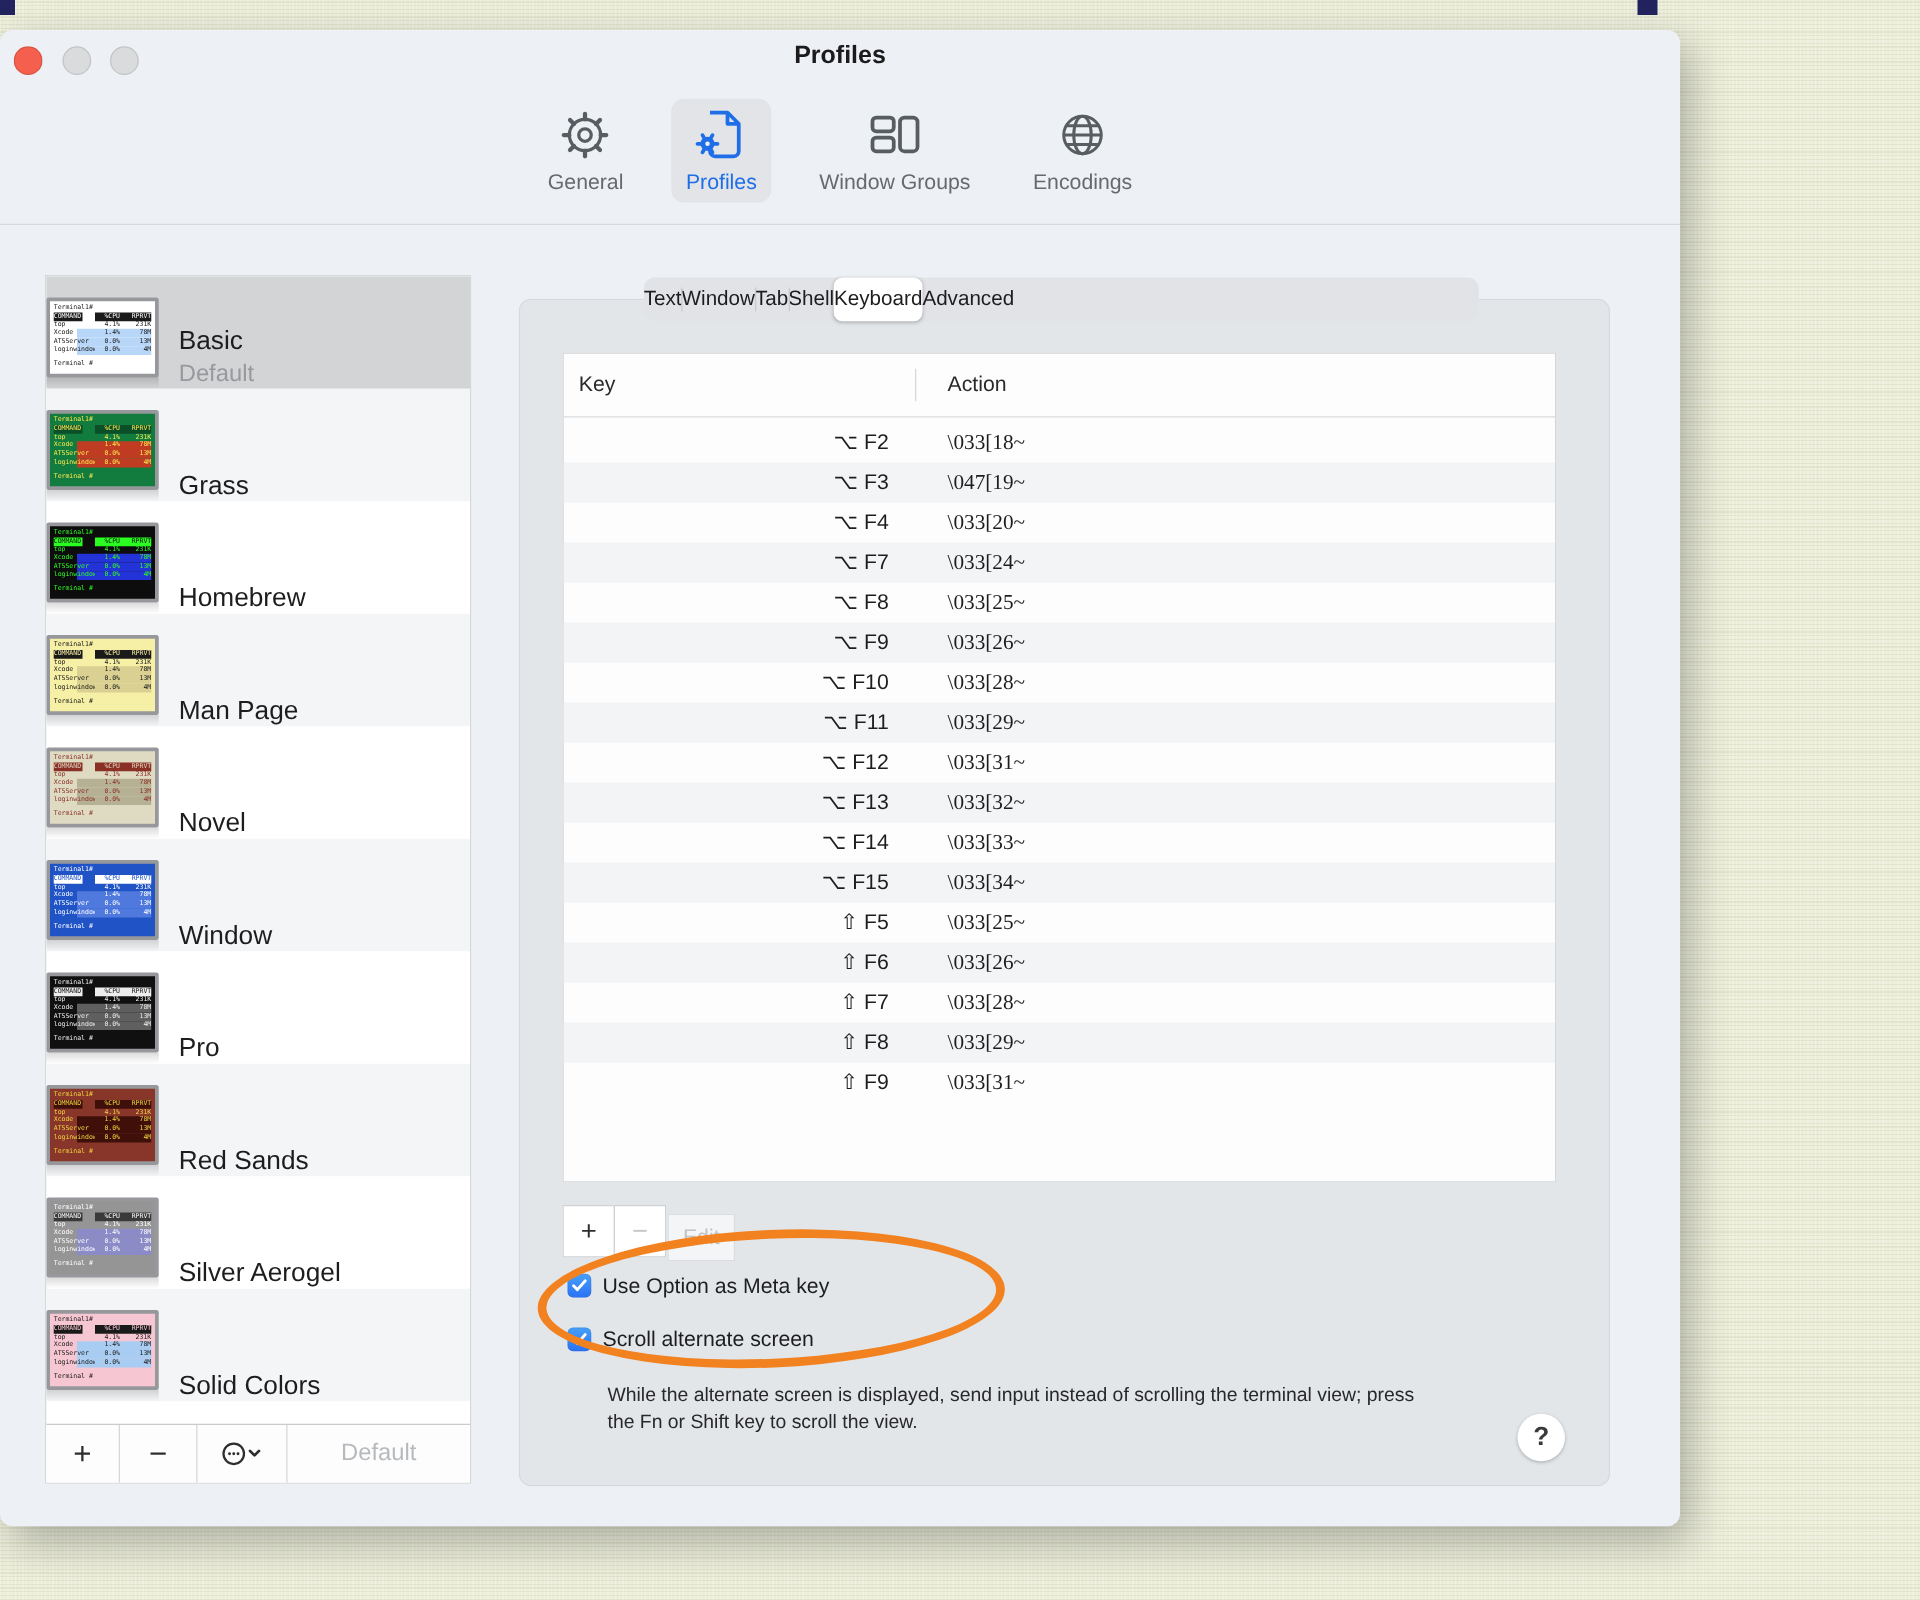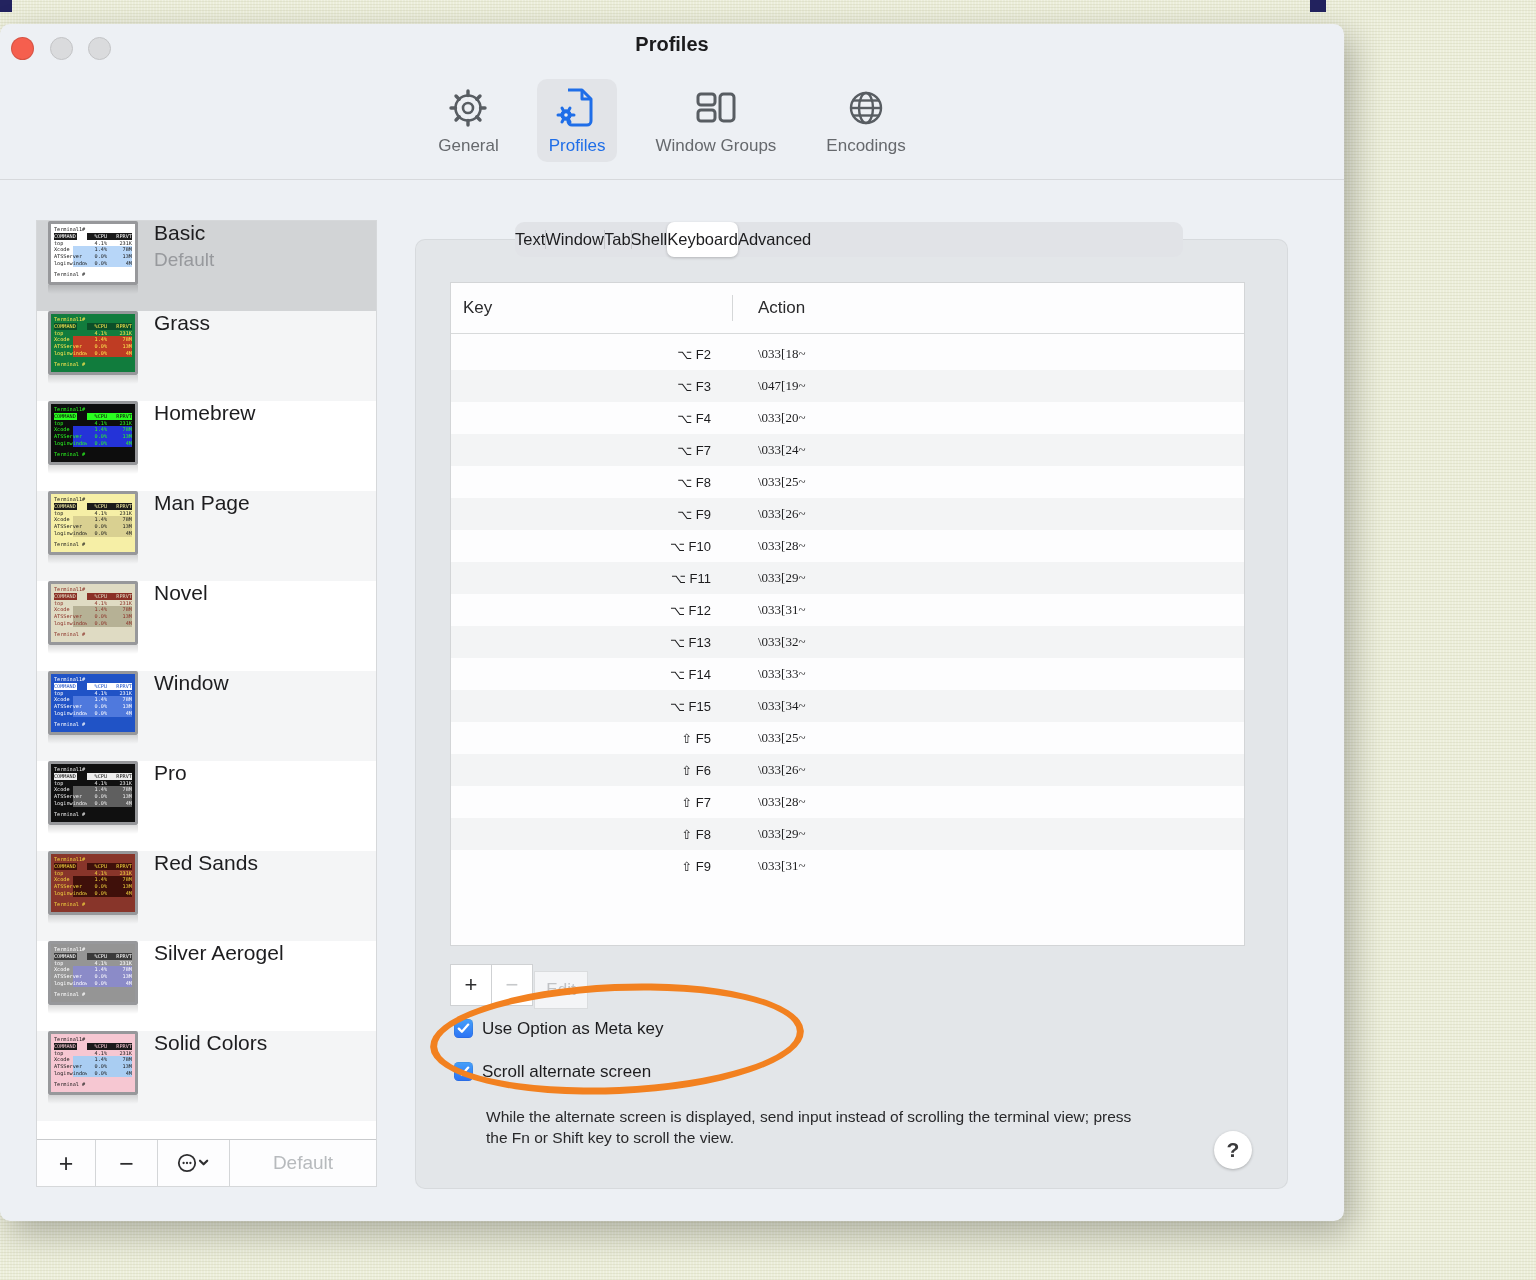--- a/index.html
+++ b/index.html
@@ -28,21 +28,21 @@
   .titem{display:flex;flex-direction:column;align-items:center;gap:5px;padding:6px 12px;border-radius:10px;cursor:default;}
   .titem.sel{background:#e2e4e8;}
   .titem .ticon{height:46px;display:flex;align-items:center;justify-content:center;}
   .titem .tlabel{font-size:17px;color:#66696d;}
   .titem.sel .tlabel{color:#1f6ee8;}
 
   
   .sidebar{position:absolute;left:36px;top:196px;width:341px;height:967px;background:#fff;
     border:1px solid #d6d8da;box-sizing:border-box;display:flex;flex-direction:column;}
   .plist{flex:1;overflow:hidden;}
-  .prow{height:90px;display:flex;align-items:flex-start;padding-left:11px;box-sizing:border-box;}
+  .prow{height:90px;display:flex;align-items:flex-end;padding-left:0;box-sizing:border-box;}
   .prow:nth-child(even){background:#f4f5f6;}
   .prow.sel{background:#d2d4d6;}
   .pthumb-wrap{width:90px;margin-right:16px;flex:0 0 auto;}
   .pthumb{width:90px;height:64px;box-sizing:border-box;border:3px solid #97989b;border-radius:2px;
     background:var(--bg);overflow:hidden;padding:2px 3px;
     font-family:"DejaVu Sans Mono",monospace;font-size:5.2px;line-height:6.8px;color:var(--fg);}
   .pthumb .tl{display:flex;white-space:pre;}
   .pthumb .tl.title{display:block;}
   .pthumb .tl.title:last-child{margin-top:4px;}
   .pthumb .tl .n{width:42%;overflow:hidden;}
@@ -74,21 +74,21 @@
   .tab.sel::before,.tab.sel + .tab::before{display:none;}
 
   
   .ktable{position:absolute;left:450px;top:258px;width:795px;height:664px;background:#fdfdfe;
     border:1px solid #d3d5d7;box-sizing:border-box;z-index:2;}
   .thead{height:50px;border-bottom:1px solid #d8dadb;position:relative;display:flex;align-items:center;font-size:17px;color:#2a2a2c;}
   .thead .h-key{padding-left:12px;}
   .thead .h-action{position:absolute;left:307px;}
   .thead .colsep{position:absolute;left:281px;top:12px;width:1px;height:26px;background:#d5d7d8;}
   .tbody{padding-top:4px;}
-  .trow{height:32px;display:flex;align-items:center;font-size:13px;}
+  .trow{height:32px;display:flex;align-items:center;font-size:17px;}
   .trow:nth-child(even){background:#f3f4f5;}
   .trow .k{width:260px;text-align:right;flex:0 0 auto;}
   .trow .a{margin-left:47px;white-space:pre;font-family:Liberation Serif, serif;}
 
   
   .tbl-btn{position:absolute;box-sizing:border-box;background:#fff;border:1px solid #cfd1d3;display:flex;align-items:center;justify-content:center;z-index:2;}
   .btn-add{left:450px;top:940px;width:42px;height:42px;font-size:22px;font-weight:300;color:#2e2e30;}
   .btn-rem{left:491px;top:940px;width:42px;height:42px;font-size:22px;font-weight:300;color:#c7c9cb;}
   .btn-edit{left:534px;top:947px;width:54px;height:38px;font-size:17px;color:#c0c2c5;background:#f4f5f7;border-color:#dadcde;}
 

